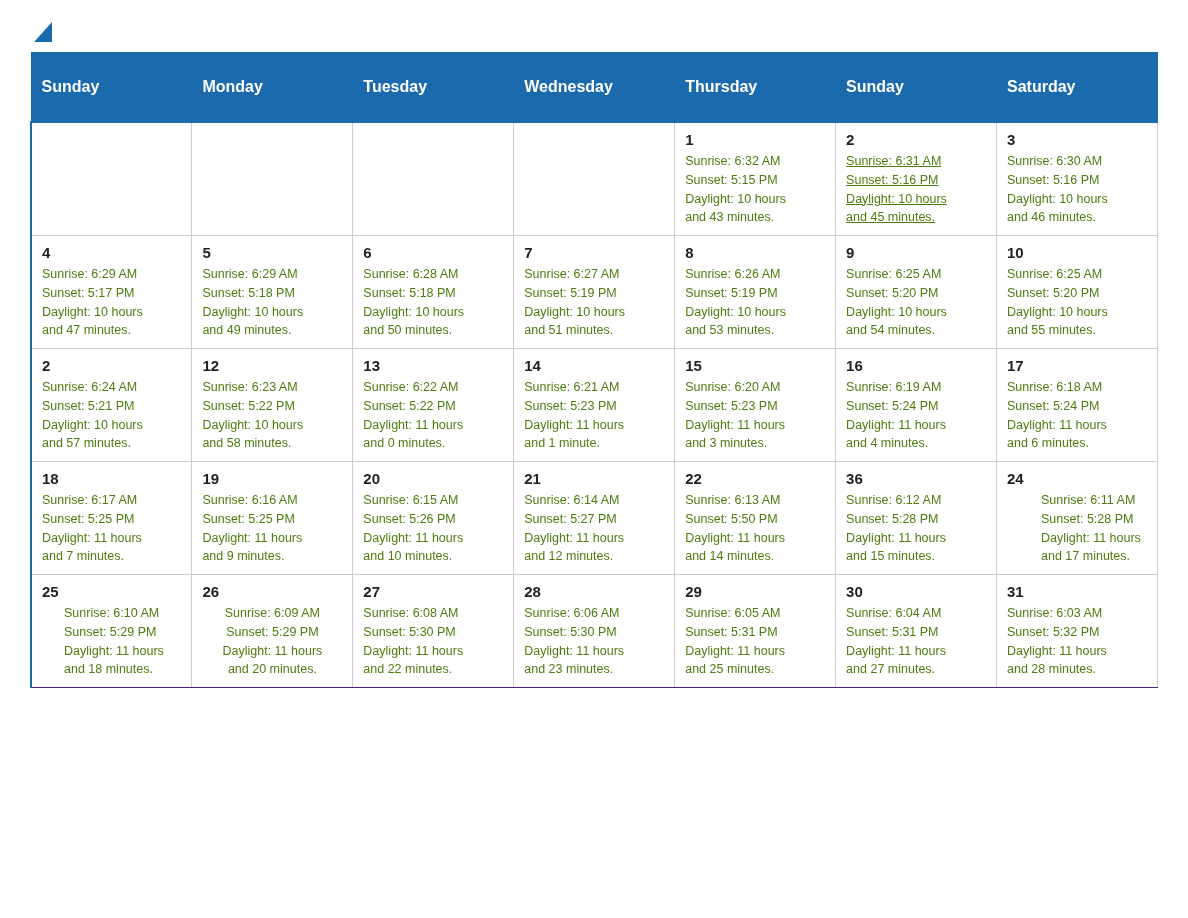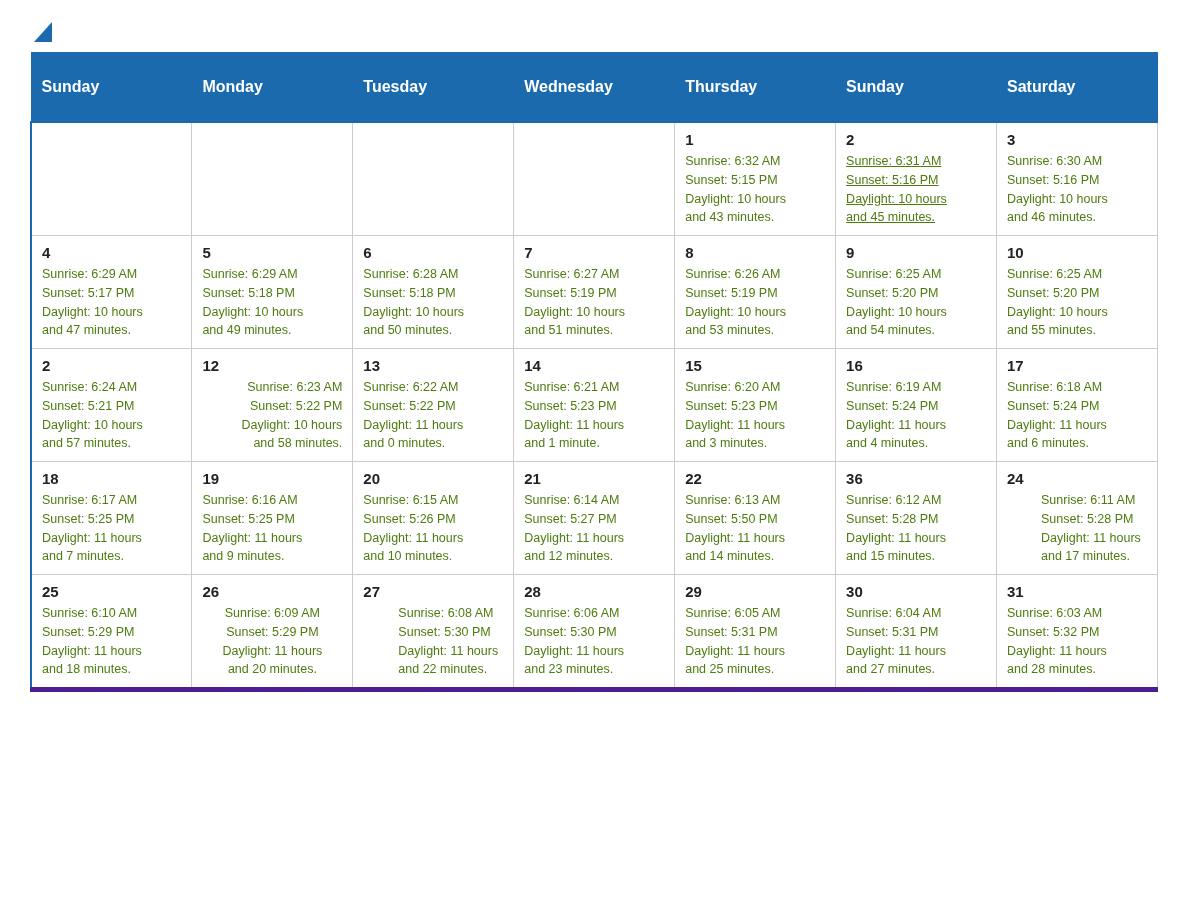--- a/index.html
+++ b/index.html
@@ -63,21 +63,21 @@
       vertical-align: top;
       padding: 8px 10px;
       border: 1px solid #ccc;
       width: calc(100% / 7);
       min-height: 100px;
       font-size: 13px;
       color: #333;
       background: #fff;
     }
     .calendar tr:last-child td {
-      border-bottom: 5px solid #4c1d95;
+      border-bottom: 1px solid #4c1d95;
     }
     .day-number {
       font-size: 15px;
       font-weight: bold;
       color: #222;
       margin-bottom: 4px;
     }
     .day-info {
       font-size: 12.5px;
       color: #4d7c0f;
@@ -207,21 +207,21 @@
       <tr>
         <td>
           <div class="day-number">2</div>
           <div class="day-info" style="white-space: pre-line;">Sunrise: 6:24 AM
 Sunset: 5:21 PM
 Daylight: 10 hours
 and 57 minutes.</div>
         </td>
         <td>
           <div class="day-number">12</div>
-          <div class="day-info" style="white-space: pre-line; text-align: right;">Sunrise: 6:23 AM
+          <div class="day-info" style="white-space: pre-line;">Sunrise: 6:23 AM
 Sunset: 5:22 PM
 Daylight: 10 hours
 and 58 minutes.</div>
         </td>
         <td>
           <div class="day-number">13</div>
           <div class="day-info" style="white-space: pre-line;">Sunrise: 6:22 AM
 Sunset: 5:22 PM
 Daylight: 11 hours
 and 0 minutes.</div>
@@ -302,35 +302,35 @@
           <div class="day-number">24</div>
           <div class="day-info" style="white-space: pre-line; margin-left: 34px;">Sunrise: 6:11 AM
 Sunset: 5:28 PM
 Daylight: 11 hours
 and 17 minutes.</div>
         </td>
       </tr>
       <tr>
         <td>
           <div class="day-number">25</div>
-          <div class="day-info" style="white-space: pre-line;">Sunrise: 6:10 AM
+          <div class="day-info" style="white-space: pre-line; margin-left: 22px;">Sunrise: 6:10 AM
 Sunset: 5:29 PM
 Daylight: 11 hours
 and 18 minutes.</div>
         </td>
         <td>
           <div class="day-number">26</div>
           <div class="day-info" style="white-space: pre-line; text-align: center;">Sunrise: 6:09 AM
 Sunset: 5:29 PM
 Daylight: 11 hours
 and 20 minutes.</div>
         </td>
         <td>
           <div class="day-number">27</div>
-          <div class="day-info" style="white-space: pre-line; margin-left: 35px;">Sunrise: 6:08 AM
+          <div class="day-info" style="white-space: pre-line;">Sunrise: 6:08 AM
 Sunset: 5:30 PM
 Daylight: 11 hours
 and 22 minutes.</div>
         </td>
         <td>
           <div class="day-number">28</div>
           <div class="day-info" style="white-space: pre-line;">Sunrise: 6:06 AM
 Sunset: 5:30 PM
 Daylight: 11 hours
 and 23 minutes.</div>

